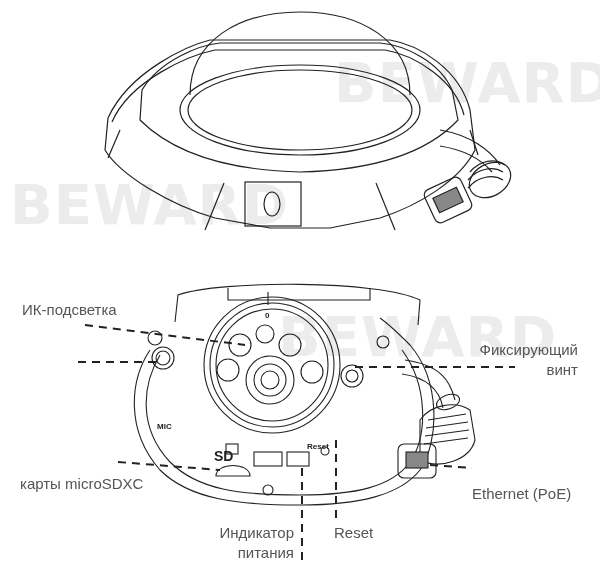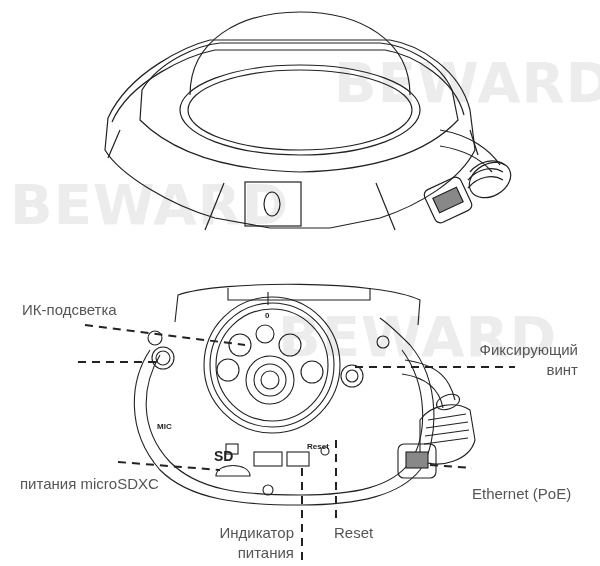--- a/index.html
+++ b/index.html
@@ -111,21 +111,21 @@
     <line x1="85" y1="325" x2="245" y2="345"></line>
     <line x1="78" y1="362" x2="160" y2="362"></line>
     <line x1="118" y1="462" x2="220" y2="470"></line>
     <line x1="355" y1="367" x2="515" y2="367"></line>
     <line x1="430" y1="465" x2="472" y2="468"></line>
     <line x1="302" y1="468" x2="302" y2="562"></line>
     <line x1="336" y1="440" x2="336" y2="520"></line>
   </svg>
 
   <div class="label" style="left:22px; top:300px;">ИК-подсветка</div>
-  <div class="label" style="left:20px; top:474px;">питания microSDXC</div>
+  <div class="label" style="left:20px; top:474px;">карты microSDXC</div>
   <div class="label right" style="right:22px; top:340px;">Фиксирующий</div>
   <div class="label right" style="right:22px; top:360px;">винт</div>
   <div class="label" style="left:472px; top:484px;">Ethernet (PoE)</div>
   <div class="label right" style="right:306px; top:523px;">Индикатор</div>
   <div class="label right" style="right:306px; top:543px;margin-left:26px;">питания</div>
   <div class="label" style="left:334px; top:523px;">Reset</div>
 
 </div>
 
 </body></html>

